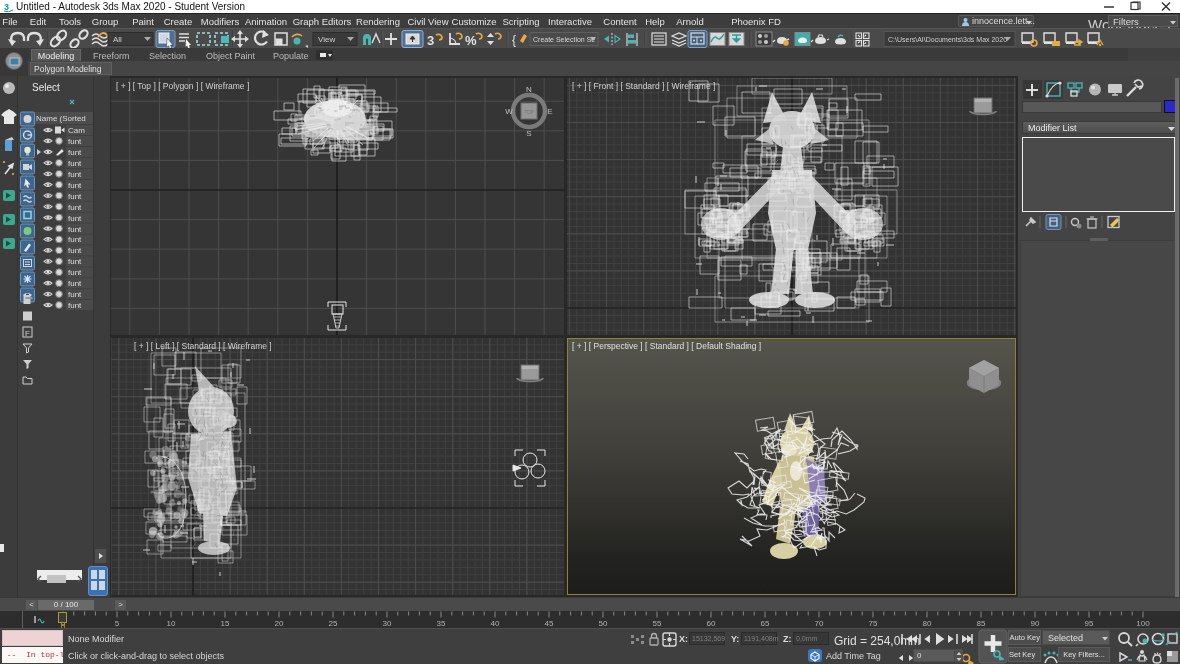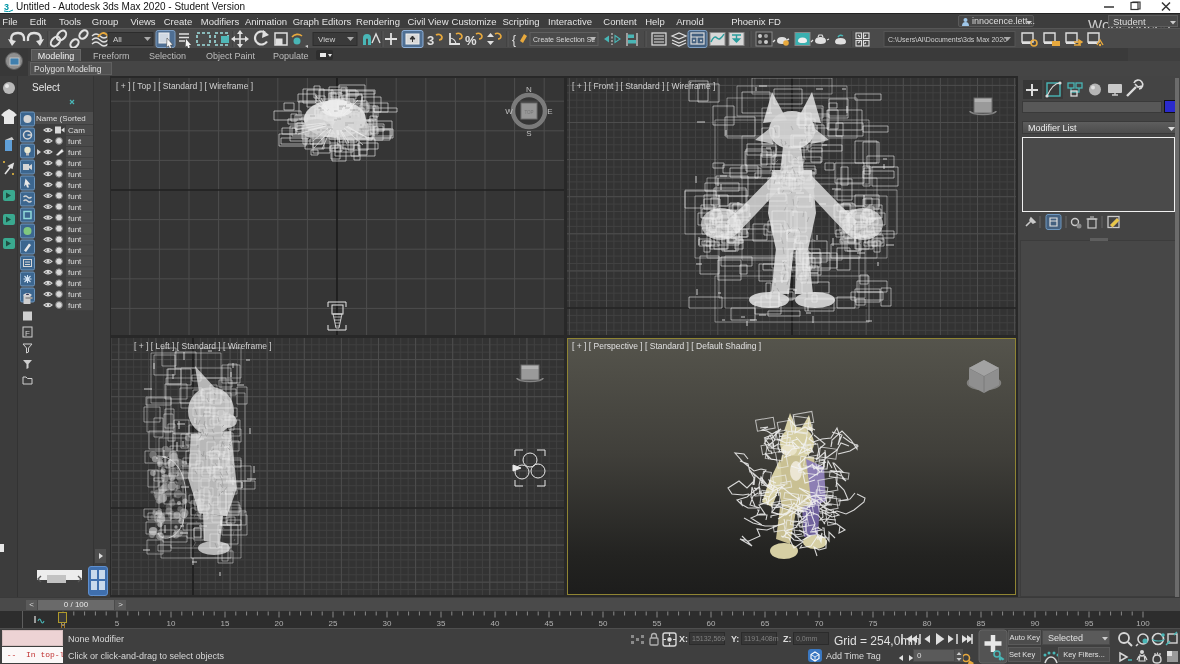--- a/index.html
+++ b/index.html
@@ -19,21 +19,21 @@
     <path d="M72 2.5l8 8M80 2.5l-8 8" stroke="#333" stroke-width="1.5"></path>
   </svg>
 </div>
 <div class="abs" style="left:0;top:13px;width:1180px;height:1px;background:#222"></div>
 
 <div class="abs" style="left:0;top:14px;width:1180px;height:14px;background:#3d3d3d;font-size:9.5px;color:#e4e4e4">
   <span style="position:absolute;left:10px;top:2px;transform:translateX(-50%);white-space:nowrap">File</span>
     <span style="position:absolute;left:38px;top:2px;transform:translateX(-50%);white-space:nowrap">Edit</span>
     <span style="position:absolute;left:70px;top:2px;transform:translateX(-50%);white-space:nowrap">Tools</span>
     <span style="position:absolute;left:105px;top:2px;transform:translateX(-50%);white-space:nowrap">Group</span>
-    <span style="position:absolute;left:143px;top:2px;transform:translateX(-50%);white-space:nowrap">Views</span>
+    <span style="position:absolute;left:143px;top:2px;transform:translateX(-50%);white-space:nowrap">Paint</span>
     <span style="position:absolute;left:178px;top:2px;transform:translateX(-50%);white-space:nowrap">Create</span>
     <span style="position:absolute;left:220px;top:2px;transform:translateX(-50%);white-space:nowrap">Modifiers</span>
     <span style="position:absolute;left:266px;top:2px;transform:translateX(-50%);white-space:nowrap">Animation</span>
     <span style="position:absolute;left:322px;top:2px;transform:translateX(-50%);white-space:nowrap">Graph Editors</span>
     <span style="position:absolute;left:378px;top:2px;transform:translateX(-50%);white-space:nowrap">Rendering</span>
     <span style="position:absolute;left:428px;top:2px;transform:translateX(-50%);white-space:nowrap">Civil View</span>
     <span style="position:absolute;left:474px;top:2px;transform:translateX(-50%);white-space:nowrap">Customize</span>
     <span style="position:absolute;left:521px;top:2px;transform:translateX(-50%);white-space:nowrap">Scripting</span>
     <span style="position:absolute;left:570px;top:2px;transform:translateX(-50%);white-space:nowrap">Interactive</span>
     <span style="position:absolute;left:620px;top:2px;transform:translateX(-50%);white-space:nowrap">Content</span>
@@ -45,21 +45,21 @@
         <circle cx="4.5" cy="3" r="2" fill="#9fc6e8"></circle>
         <path d="M1 9q0-4 3.5-4t3.5 4z" fill="#9fc6e8"></path>
       </svg>
     <span class="abs" style="left:13px;top:0px;font-size:9px;color:#ddd">innocence.lett...</span>
     <svg class="abs" style="left:66px;top:4px" width="8" height="6">
         <path d="M1 1l3 3.5L7 1z" fill="#ccc"></path>
       </svg>
   </div>
   <span class="abs" style="left:1088px;top:2px;font-size:15px;color:#cccccc">Workspaces:</span>
   <div class="abs" style="left:1108px;top:1px;width:70px;height:12px;background:#4a4a4a;border:1px solid #5e5e5e">
-    <span class="abs" style="left:4px;top:0;font-size:9.5px;color:#ddd">Student</span>
+    <span class="abs" style="left:4px;top:0;font-size:9.5px;color:#ddd">Filters</span>
     <svg class="abs" style="left:60px;top:4px" width="8" height="6">
         <path d="M1 1l3 3.5L7 1z" fill="#ccc"></path>
       </svg>
   </div>
 </div>
 
 <div class="abs" style="left:0;top:28px;width:1180px;height:20px;background:#4a4a4a;border-top:1px solid #565656">
   <svg width="1180" height="20">
       <path d="M12 14q-3-10 6-10q7 0 6 8" stroke="#e0e0e0" stroke-width="2.4" fill="none"></path>
       <path d="M8 10l4 7 4-5z" fill="#e0e0e0"></path>
@@ -413,21 +413,21 @@
           <circle cx="418" cy="33" r="16" stroke="#868686" stroke-width="4.5" fill="none" opacity="0.85"></circle>
           <rect x="410" y="25" width="16" height="16" fill="#979797"></rect>
           <rect x="410" y="25" width="16" height="16" fill="none" stroke="#6f6f6f"></rect>
           <text x="418" y="35.5" font-size="4.5" fill="#757575" text-anchor="middle">TOP</text>
           <text x="418" y="14" font-size="8" fill="#c0c0c0" text-anchor="middle">N</text>
           <text x="418" y="58" font-size="8" fill="#c0c0c0" text-anchor="middle">S</text>
           <text x="398" y="36" font-size="8" fill="#c0c0c0" text-anchor="middle">W</text>
           <text x="439" y="36" font-size="8" fill="#c0c0c0" text-anchor="middle">E</text>
         </g>
       </svg>
-    <span class="abs" style="left:5px;top:3px;font-size:8.5px;color:#d2d2d2">[ + ] [ Top ] [ Standard ] [ Wireframe ]</span>
+    <span class="abs" style="left:5px;top:3px;font-size:8.5px;color:#d2d2d2">[ + ] [ Top ] [ Polygon ] [ Wireframe ]</span>
   </div>
 
   <div class="abs" style="left:457px;top:2px;width:449px;height:257px;background:#333333;overflow:hidden">
     <svg width="449" height="257">
         <path d="M2.4 0V257 M9.8 0V257 M17.2 0V257 M24.7 0V257 M32.1 0V257 M39.5 0V257 M46.9 0V257 M54.3 0V257 M61.8 0V257 M69.2 0V257 M76.6 0V257 M84.0 0V257 M91.4 0V257 M98.9 0V257 M106.3 0V257 M113.7 0V257 M121.1 0V257 M128.5 0V257 M136.0 0V257 M143.4 0V257 M150.8 0V257 M158.2 0V257 M165.6 0V257 M173.1 0V257 M180.5 0V257 M187.9 0V257 M195.3 0V257 M202.7 0V257 M210.2 0V257 M217.6 0V257 M225.0 0V257 M232.4 0V257 M239.8 0V257 M247.3 0V257 M254.7 0V257 M262.1 0V257 M269.5 0V257 M276.9 0V257 M284.4 0V257 M291.8 0V257 M299.2 0V257 M306.6 0V257 M314.0 0V257 M321.5 0V257 M328.9 0V257 M336.3 0V257 M343.7 0V257 M351.1 0V257 M358.6 0V257 M366.0 0V257 M373.4 0V257 M380.8 0V257 M388.2 0V257 M395.7 0V257 M403.1 0V257 M410.5 0V257 M417.9 0V257 M425.3 0V257 M432.8 0V257 M440.2 0V257 M447.6 0V257 M0 7.4H449 M0 14.8H449 M0 22.2H449 M0 29.7H449 M0 37.1H449 M0 44.5H449 M0 51.9H449 M0 59.3H449 M0 66.8H449 M0 74.2H449 M0 81.6H449 M0 89.0H449 M0 96.4H449 M0 103.9H449 M0 111.3H449 M0 118.7H449 M0 126.1H449 M0 133.5H449 M0 141.0H449 M0 148.4H449 M0 155.8H449 M0 163.2H449 M0 170.6H449 M0 178.1H449 M0 185.5H449 M0 192.9H449 M0 200.3H449 M0 207.7H449 M0 215.2H449 M0 222.6H449 M0 230.0H449 M0 237.4H449 M0 244.8H449 M0 252.3H449" stroke="#414141" fill="none" stroke-width="1"></path>
 <path d="M2.4 0V257 M39.5 0V257 M76.6 0V257 M113.7 0V257 M150.8 0V257 M187.9 0V257 M225.0 0V257 M262.1 0V257 M299.2 0V257 M336.3 0V257 M373.4 0V257 M410.5 0V257 M447.6 0V257 M0 7.4H449 M0 44.5H449 M0 81.6H449 M0 118.7H449 M0 155.8H449 M0 192.9H449 M0 230.0H449" stroke="#4d4d4d" fill="none" stroke-width="1"></path>
 <path d="M225 0V257 M0 230H449" stroke="#0d0d0d" fill="none" stroke-width="1.2"></path>
 <path d="M196 45L205 14L220 42z" fill="#d4d4d4" opacity="0.92"></path>
 <path d="M230 42L245 14L254 45z" fill="#d4d4d4" opacity="0.92"></path>
 <ellipse cx="225" cy="52" rx="23" ry="19" fill="#d4d4d4" opacity="0.95"></ellipse>
@@ -646,21 +646,21 @@
       <path d="M1 1l3.5 4L8 1z" fill="#ddd"></path>
     </svg>
 </div>
 <div class="abs" style="left:1022px;top:137px;width:153px;height:75px;background:#4a4a4a;border:1px solid #f0f0f0"></div>
 <div class="abs" style="left:1020px;top:240px;width:158px;height:357px;background:#474747;border:1px solid #3c3c3c"></div>
 <div class="abs" style="left:1090px;top:238px;width:18px;height:3px;background:#5e5e5e"></div>
 <div class="abs" style="left:1175px;top:78px;width:4px;height:548px;background:#6b6b6b"></div>
 
 <div class="abs" style="left:0;top:597px;width:1180px;height:14px;background:#4a4a4a;border-top:1px solid #3a3a3a">
   <div class="abs" style="left:26px;top:2px;width:11px;height:10px;background:#5a5a5a;color:#ddd;font-size:8px;text-align:center;line-height:10px">&lt;</div>
-  <div class="abs" style="left:38px;top:2px;width:76px;height:10px;background:#6a6a6a;color:#e8e8e8;font-size:8px;text-align:center;line-height:10px">0 / 100</div>
+  <div class="abs" style="left:38px;top:2px;width:56px;height:10px;background:#6a6a6a;color:#e8e8e8;font-size:8px;text-align:center;line-height:10px">0 / 100</div>
   <div class="abs" style="left:115px;top:2px;width:11px;height:10px;background:#5a5a5a;color:#ddd;font-size:8px;text-align:center;line-height:10px">&gt;</div>
 </div>
 
 <div class="abs" style="left:0;top:611px;width:1180px;height:17px;background:#2d2d2d">
   <svg width="1180" height="17">
       <path d="M63.0 0.5v6 M73.8 0.5v4 M84.6 0.5v4 M95.4 0.5v4 M106.2 0.5v4 M117.0 0.5v6 M127.8 0.5v4 M138.6 0.5v4 M149.4 0.5v4 M160.2 0.5v4 M171.0 0.5v6 M181.8 0.5v4 M192.6 0.5v4 M203.4 0.5v4 M214.2 0.5v4 M225.0 0.5v6 M235.8 0.5v4 M246.6 0.5v4 M257.4 0.5v4 M268.2 0.5v4 M279.0 0.5v6 M289.8 0.5v4 M300.6 0.5v4 M311.4 0.5v4 M322.2 0.5v4 M333.0 0.5v6 M343.8 0.5v4 M354.6 0.5v4 M365.4 0.5v4 M376.2 0.5v4 M387.0 0.5v6 M397.8 0.5v4 M408.6 0.5v4 M419.4 0.5v4 M430.2 0.5v4 M441.0 0.5v6 M451.8 0.5v4 M462.6 0.5v4 M473.4 0.5v4 M484.2 0.5v4 M495.0 0.5v6 M505.8 0.5v4 M516.6 0.5v4 M527.4 0.5v4 M538.2 0.5v4 M549.0 0.5v6 M559.8 0.5v4 M570.6 0.5v4 M581.4 0.5v4 M592.2 0.5v4 M603.0 0.5v6 M613.8 0.5v4 M624.6 0.5v4 M635.4 0.5v4 M646.2 0.5v4 M657.0 0.5v6 M667.8 0.5v4 M678.6 0.5v4 M689.4 0.5v4 M700.2 0.5v4 M711.0 0.5v6 M721.8 0.5v4 M732.6 0.5v4 M743.4 0.5v4 M754.2 0.5v4 M765.0 0.5v6 M775.8 0.5v4 M786.6 0.5v4 M797.4 0.5v4 M808.2 0.5v4 M819.0 0.5v6 M829.8 0.5v4 M840.6 0.5v4 M851.4 0.5v4 M862.2 0.5v4 M873.0 0.5v6 M883.8 0.5v4 M894.6 0.5v4 M905.4 0.5v4 M916.2 0.5v4 M927.0 0.5v6 M937.8 0.5v4 M948.6 0.5v4 M959.4 0.5v4 M970.2 0.5v4 M981.0 0.5v6 M991.8 0.5v4 M1002.6 0.5v4 M1013.4 0.5v4 M1024.2 0.5v4 M1035.0 0.5v6 M1045.8 0.5v4 M1056.6 0.5v4 M1067.4 0.5v4 M1078.2 0.5v4 M1089.0 0.5v6 M1099.8 0.5v4 M1110.6 0.5v4 M1121.4 0.5v4 M1132.2 0.5v4 M1143.0 0.5v6" stroke="#8a8a8a" stroke-width="1"></path>
 <text x="63.0" y="14.5" font-size="8" fill="#b2b2b2" text-anchor="middle">0</text>
 <text x="117.0" y="14.5" font-size="8" fill="#b2b2b2" text-anchor="middle">5</text>
 <text x="171.0" y="14.5" font-size="8" fill="#b2b2b2" text-anchor="middle">10</text>
 <text x="225.0" y="14.5" font-size="8" fill="#b2b2b2" text-anchor="middle">15</text>

